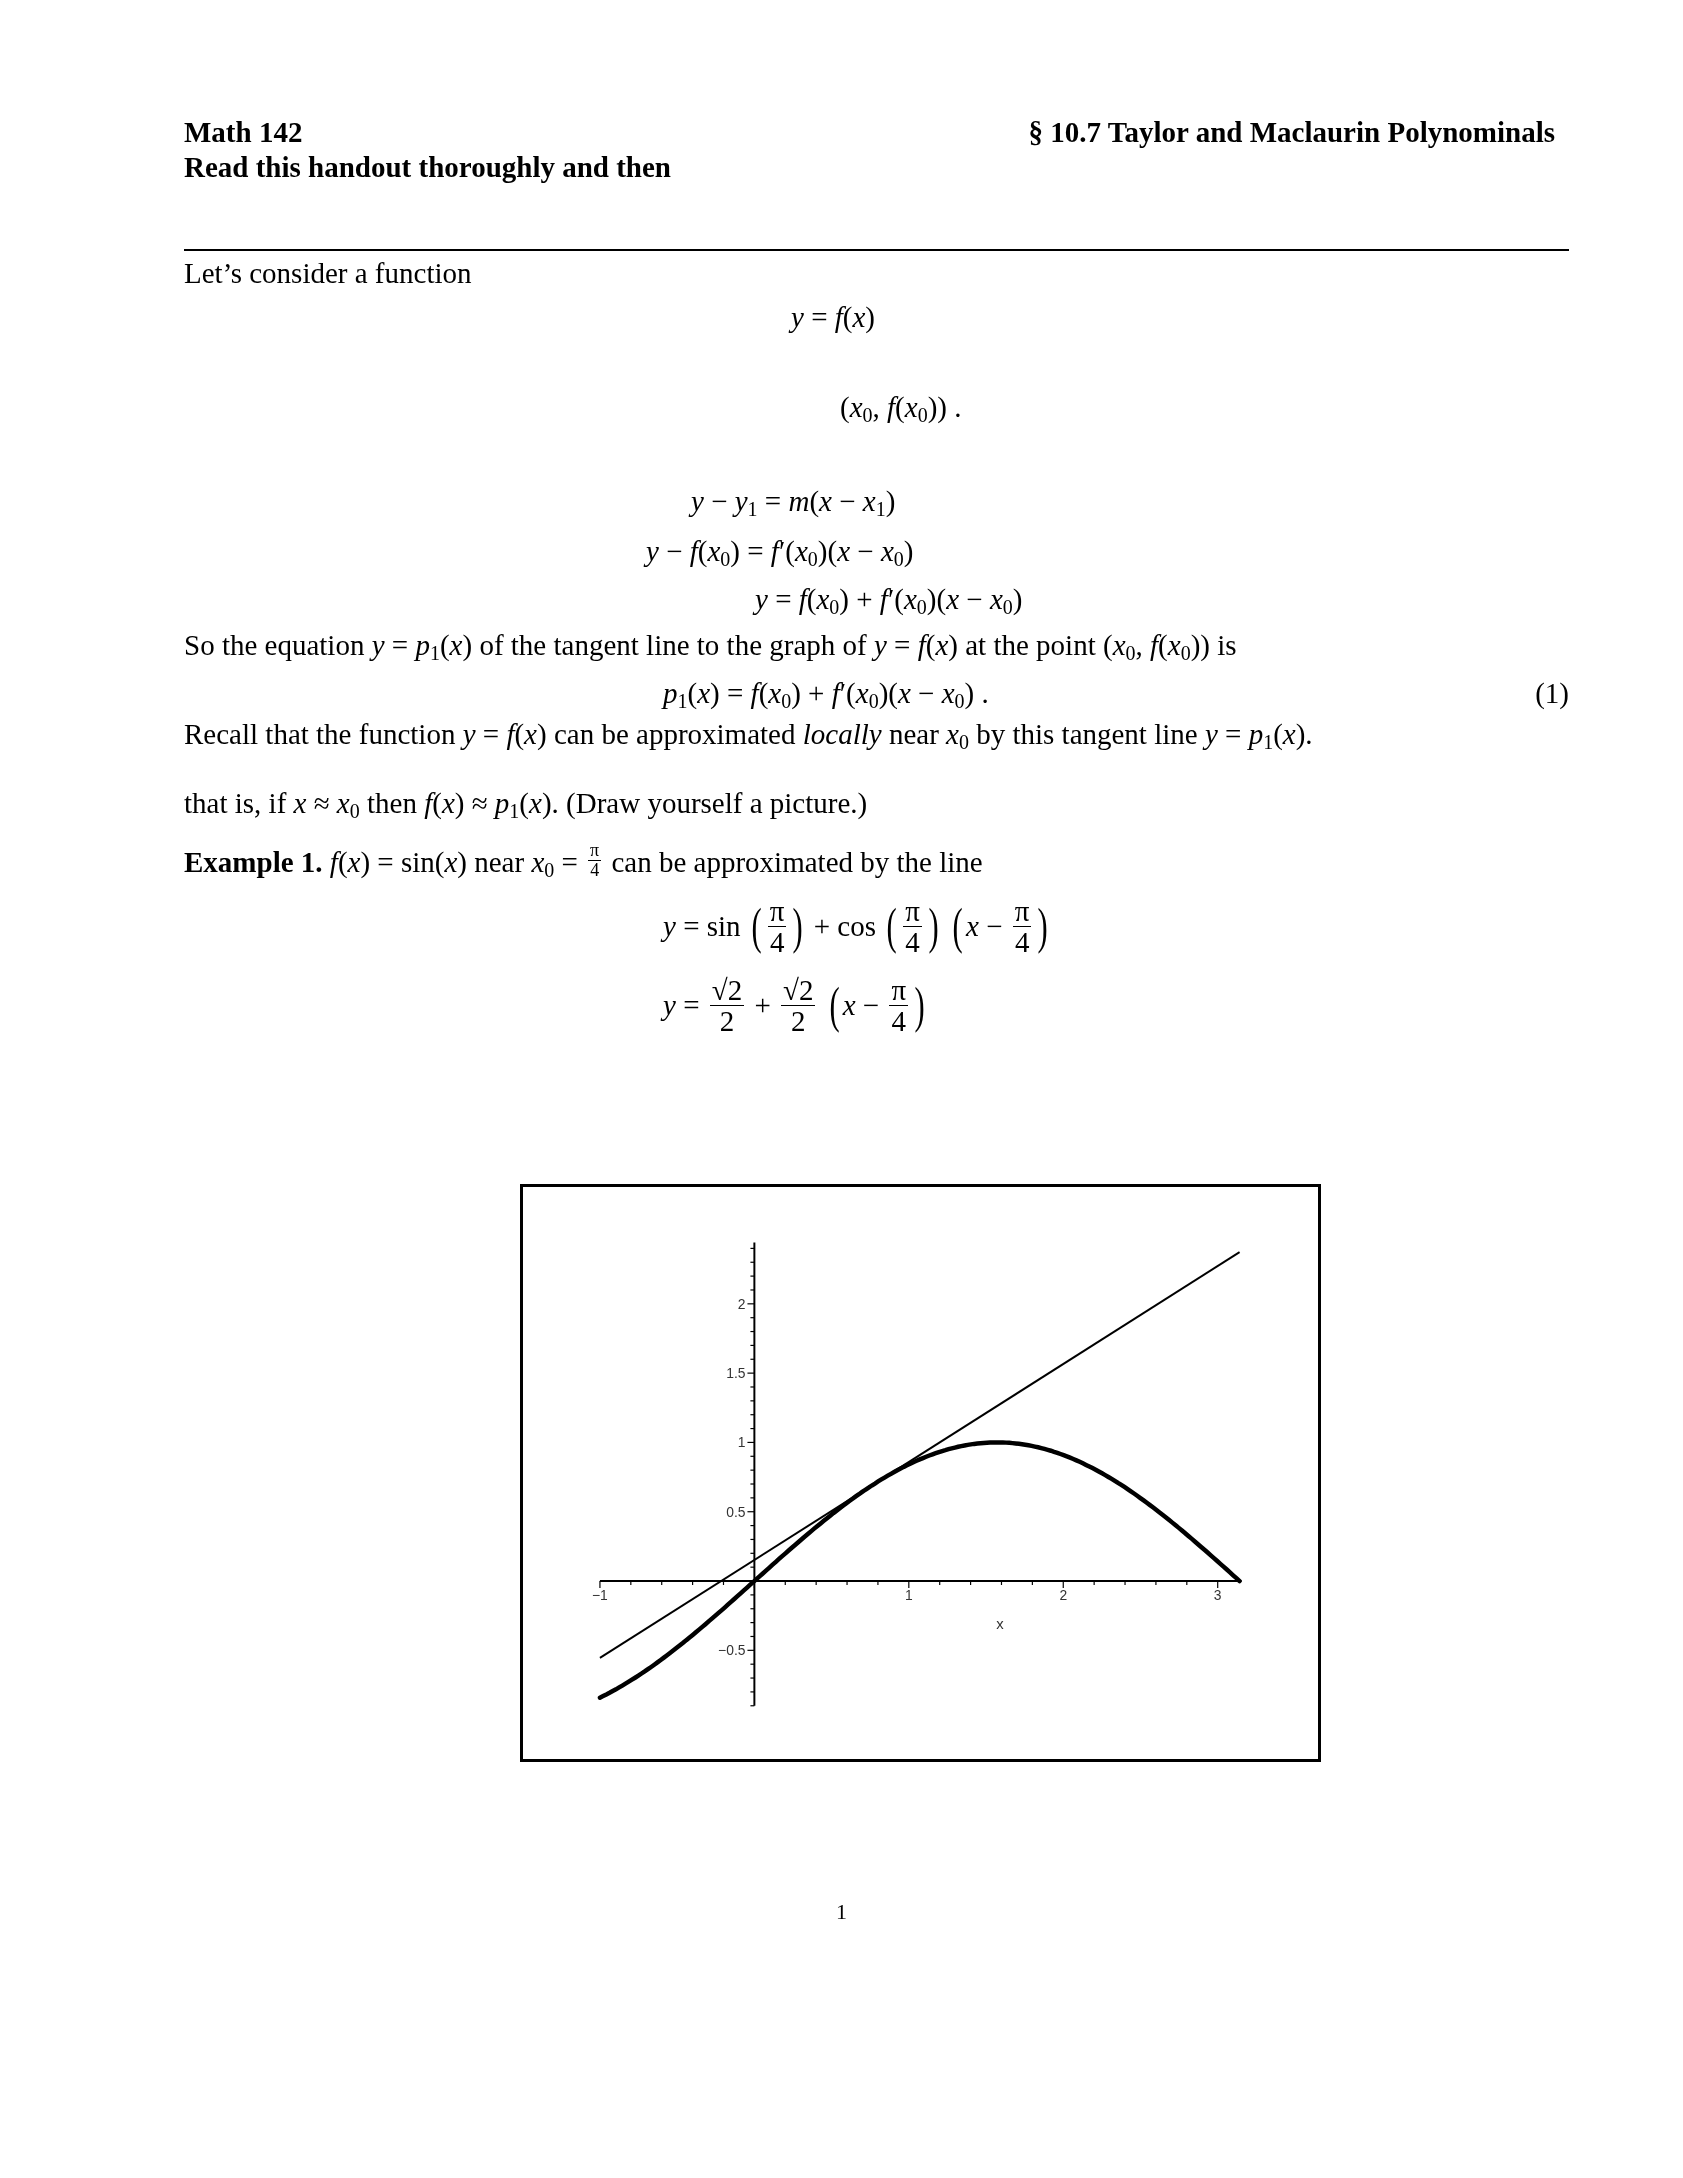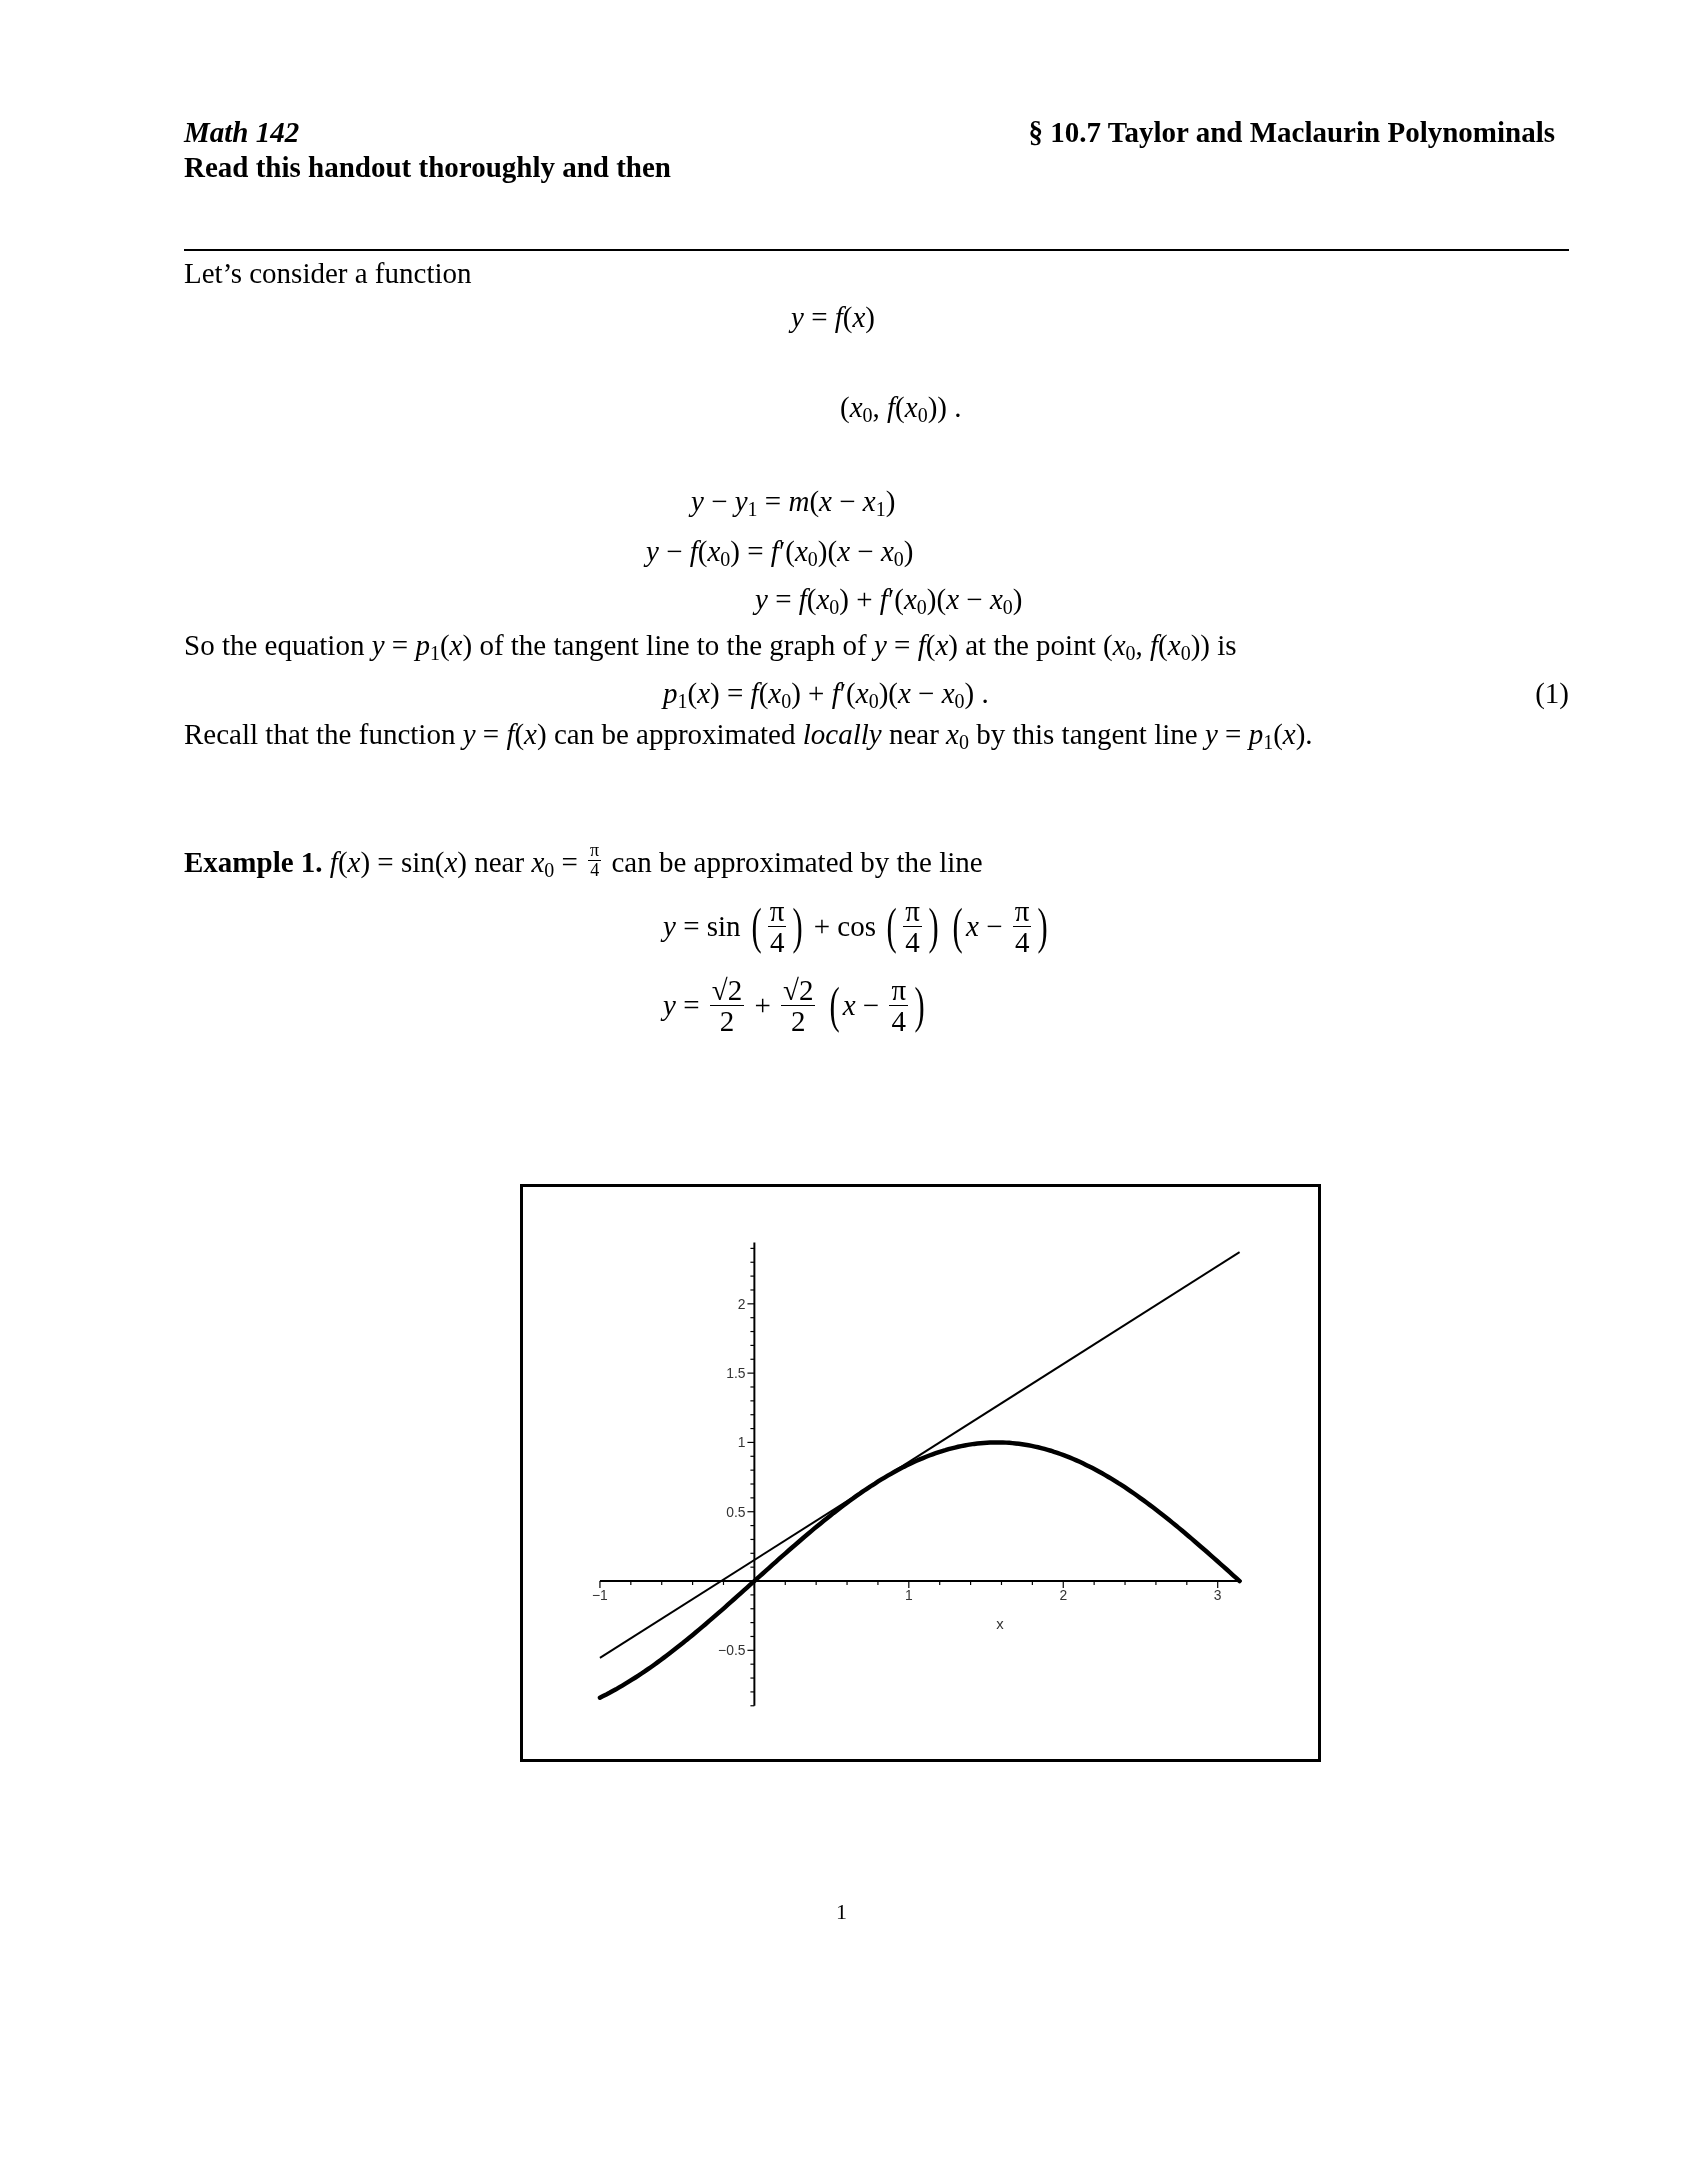--- a/index.html
+++ b/index.html
@@ -19,21 +19,21 @@
   .frac.small .num, .frac.small .den { font-size:18px; }
   .big-paren { font-size:51px; font-weight:200; vertical-align:middle; line-height:1; display:inline-block; transform:scaleX(0.6); }
   .chart-frame { position:absolute; left:520px; top:1184px; width:795px; height:572px; border:3.5px solid #000; box-sizing:content-box; }
   svg text { font-family:"Liberation Sans","DejaVu Sans",sans-serif; }
 </style>
 </head>
 <body>
 
 <div class="page">
 
-  <div class="abs txt bold" style="left:184px; top:118px;font-style:italic;">Math 142</div>
+  <div class="abs txt bold" style="left:184px; top:118px;">Math 142</div>
   <div class="abs txt bold" style="right:128px; top:118px;">§ 10.7 Taylor and Maclaurin Polynominals</div>
   <div class="abs txt bold" style="left:184px; top:153px;">Read this handout thoroughly and then</div>
   <div class="rule"></div>
 
   <div class="abs txt" style="left:184px; top:259px;">Let’s consider a function</div>
   <div class="abs math" style="left:791px; top:303px;"><i class="v">y</i> = <i class="v">f</i>(<i class="v">x</i>)</div>
 
   <div class="abs math" style="left:840px; top:393px;">(<i class="v">x</i><sub>0</sub>, <i class="v">f</i>(<i class="v">x</i><sub>0</sub>)) .</div>
 
 
@@ -42,20 +42,23 @@
   <div class="abs math" style="left:755px; top:585px;"><i class="v">y</i> = <i class="v">f</i>(<i class="v">x</i><sub>0</sub>) + <i class="v">f</i>′(<i class="v">x</i><sub>0</sub>)(<i class="v">x</i> − <i class="v">x</i><sub>0</sub>)</div>
 
   <div class="abs txt" style="left:184px; top:631px;">
     <span>So the equation </span><i class="v">y</i> = <i class="v">p</i><sub>1</sub>(<i class="v">x</i>)<span> of the tangent line to the graph of </span><i class="v">y</i> = <i class="v">f</i>(<i class="v">x</i>)<span> at the point </span>(<i class="v">x</i><sub>0</sub>, <i class="v">f</i>(<i class="v">x</i><sub>0</sub>))<span> is</span>
   </div>
   <div class="abs math" style="left:663px; top:679px;"><i class="v">p</i><sub>1</sub>(<i class="v">x</i>) = <i class="v">f</i>(<i class="v">x</i><sub>0</sub>) + <i class="v">f</i>′(<i class="v">x</i><sub>0</sub>)(<i class="v">x</i> − <i class="v">x</i><sub>0</sub>) .</div>
   <div class="abs txt" style="right:114px; top:679px;">(1)</div>
 
   <div class="abs txt" style="left:184px; top:720px;">
     <span>Recall that the function </span><i class="v">y</i> = <i class="v">f</i>(<i class="v">x</i>)<span> can be approximated </span><i>locally</i><span> near </span><i class="v">x</i><sub>0</sub><span> by this tangent line </span><i class="v">y</i> = <i class="v">p</i><sub>1</sub>(<i class="v">x</i>).
+  </div>
+  <div class="abs txt" style="left:184px; top:789px;">
+    <span>that is, if </span><i class="v">x</i> ≈ <i class="v">x</i><sub>0</sub><span> then </span><i class="v">f</i>(<i class="v">x</i>) ≈ <i class="v">p</i><sub>1</sub>(<i class="v">x</i>)<span>. (Draw yourself a picture.)</span>
   </div>
 
   <div class="abs txt" style="left:184px; top:841px;">
     <span class="bold">Example 1.</span>
     <i class="v">f</i>(<i class="v">x</i>) = sin(<i class="v">x</i>) near <i class="v">x</i><sub>0</sub> = <span class="frac small" style="vertical-align:-4px;"><span class="num">π</span><span class="den">4</span></span><span> can be approximated by the line</span>
   </div>
 
   <div class="abs math" style="left:663px; top:887px; height:79px; display:flex; align-items:center;">
     <i class="v">y</i>&nbsp;=&nbsp;sin&nbsp;<span class="big-paren">(</span><span class="frac">
         <span class="num">π</span>

